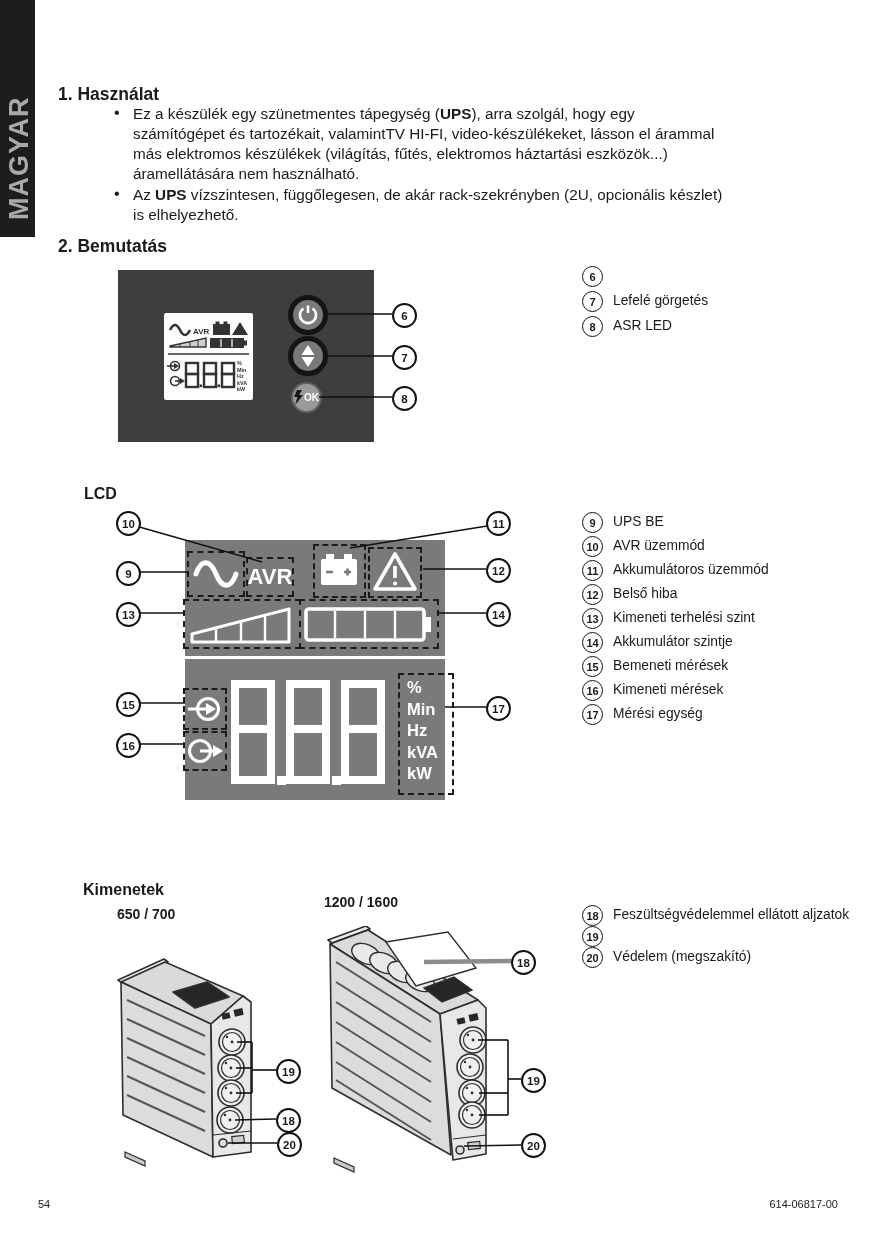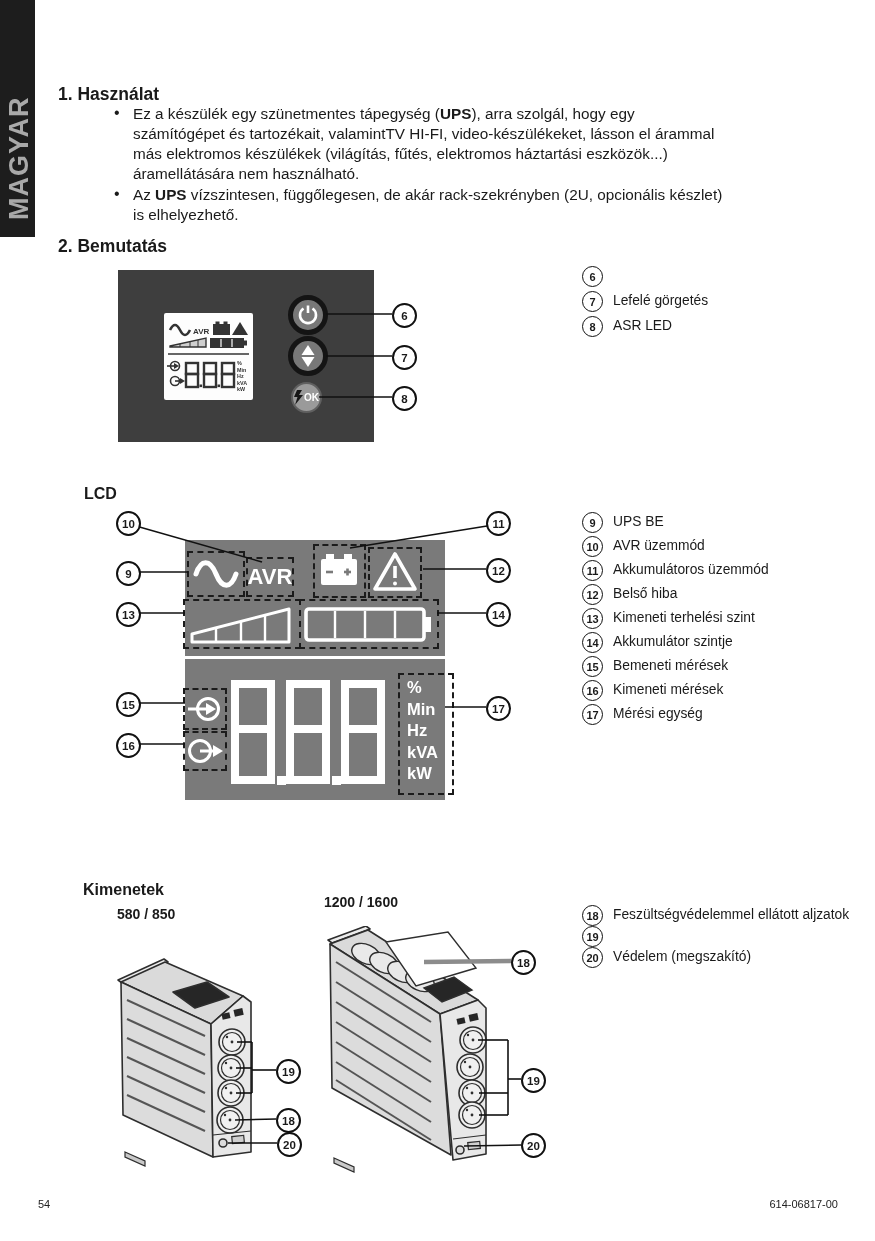--- a/index.html
+++ b/index.html
@@ -270,21 +270,21 @@
         <div class="co">16</div>
         <div class="ltext">Kimeneti mérések</div>
       </div>
     <div class="lrow">
         <div class="co">17</div>
         <div class="ltext">Mérési egység</div>
       </div>
   </div>
 
   <div class="abs seclabel" style="left:83px;top:881px;">Kimenetek</div>
-  <div class="abs modlabel" style="left:117px;top:906px;">580 / 850</div>
+  <div class="abs modlabel" style="left:117px;top:906px;">650 / 700</div>
   <div class="abs modlabel" style="left:324px;top:894px;">1200 / 1600</div>
 
   <svg class="abs" style="left:115px;top:952px;" width="140" height="215" viewBox="0 0 140 215">
     <g stroke="#2e2e2e" stroke-width="1.6" stroke-linejoin="round">
       <polygon points="3,28 49,7 53,10 7,31" fill="#ececec"></polygon>
       <polygon points="6,30 50,10 128,44 96,72" fill="#dadada"></polygon>
       <polygon points="58,40 92,30 114,45 80,56" fill="#262626"></polygon>
       <polygon points="6,30 96,72 98,205 8,163" fill="#dcdcdc"></polygon>
       <polygon points="96,72 128,44 136,50 136,200 98,205" fill="#e8e8e8"></polygon>
     </g>

